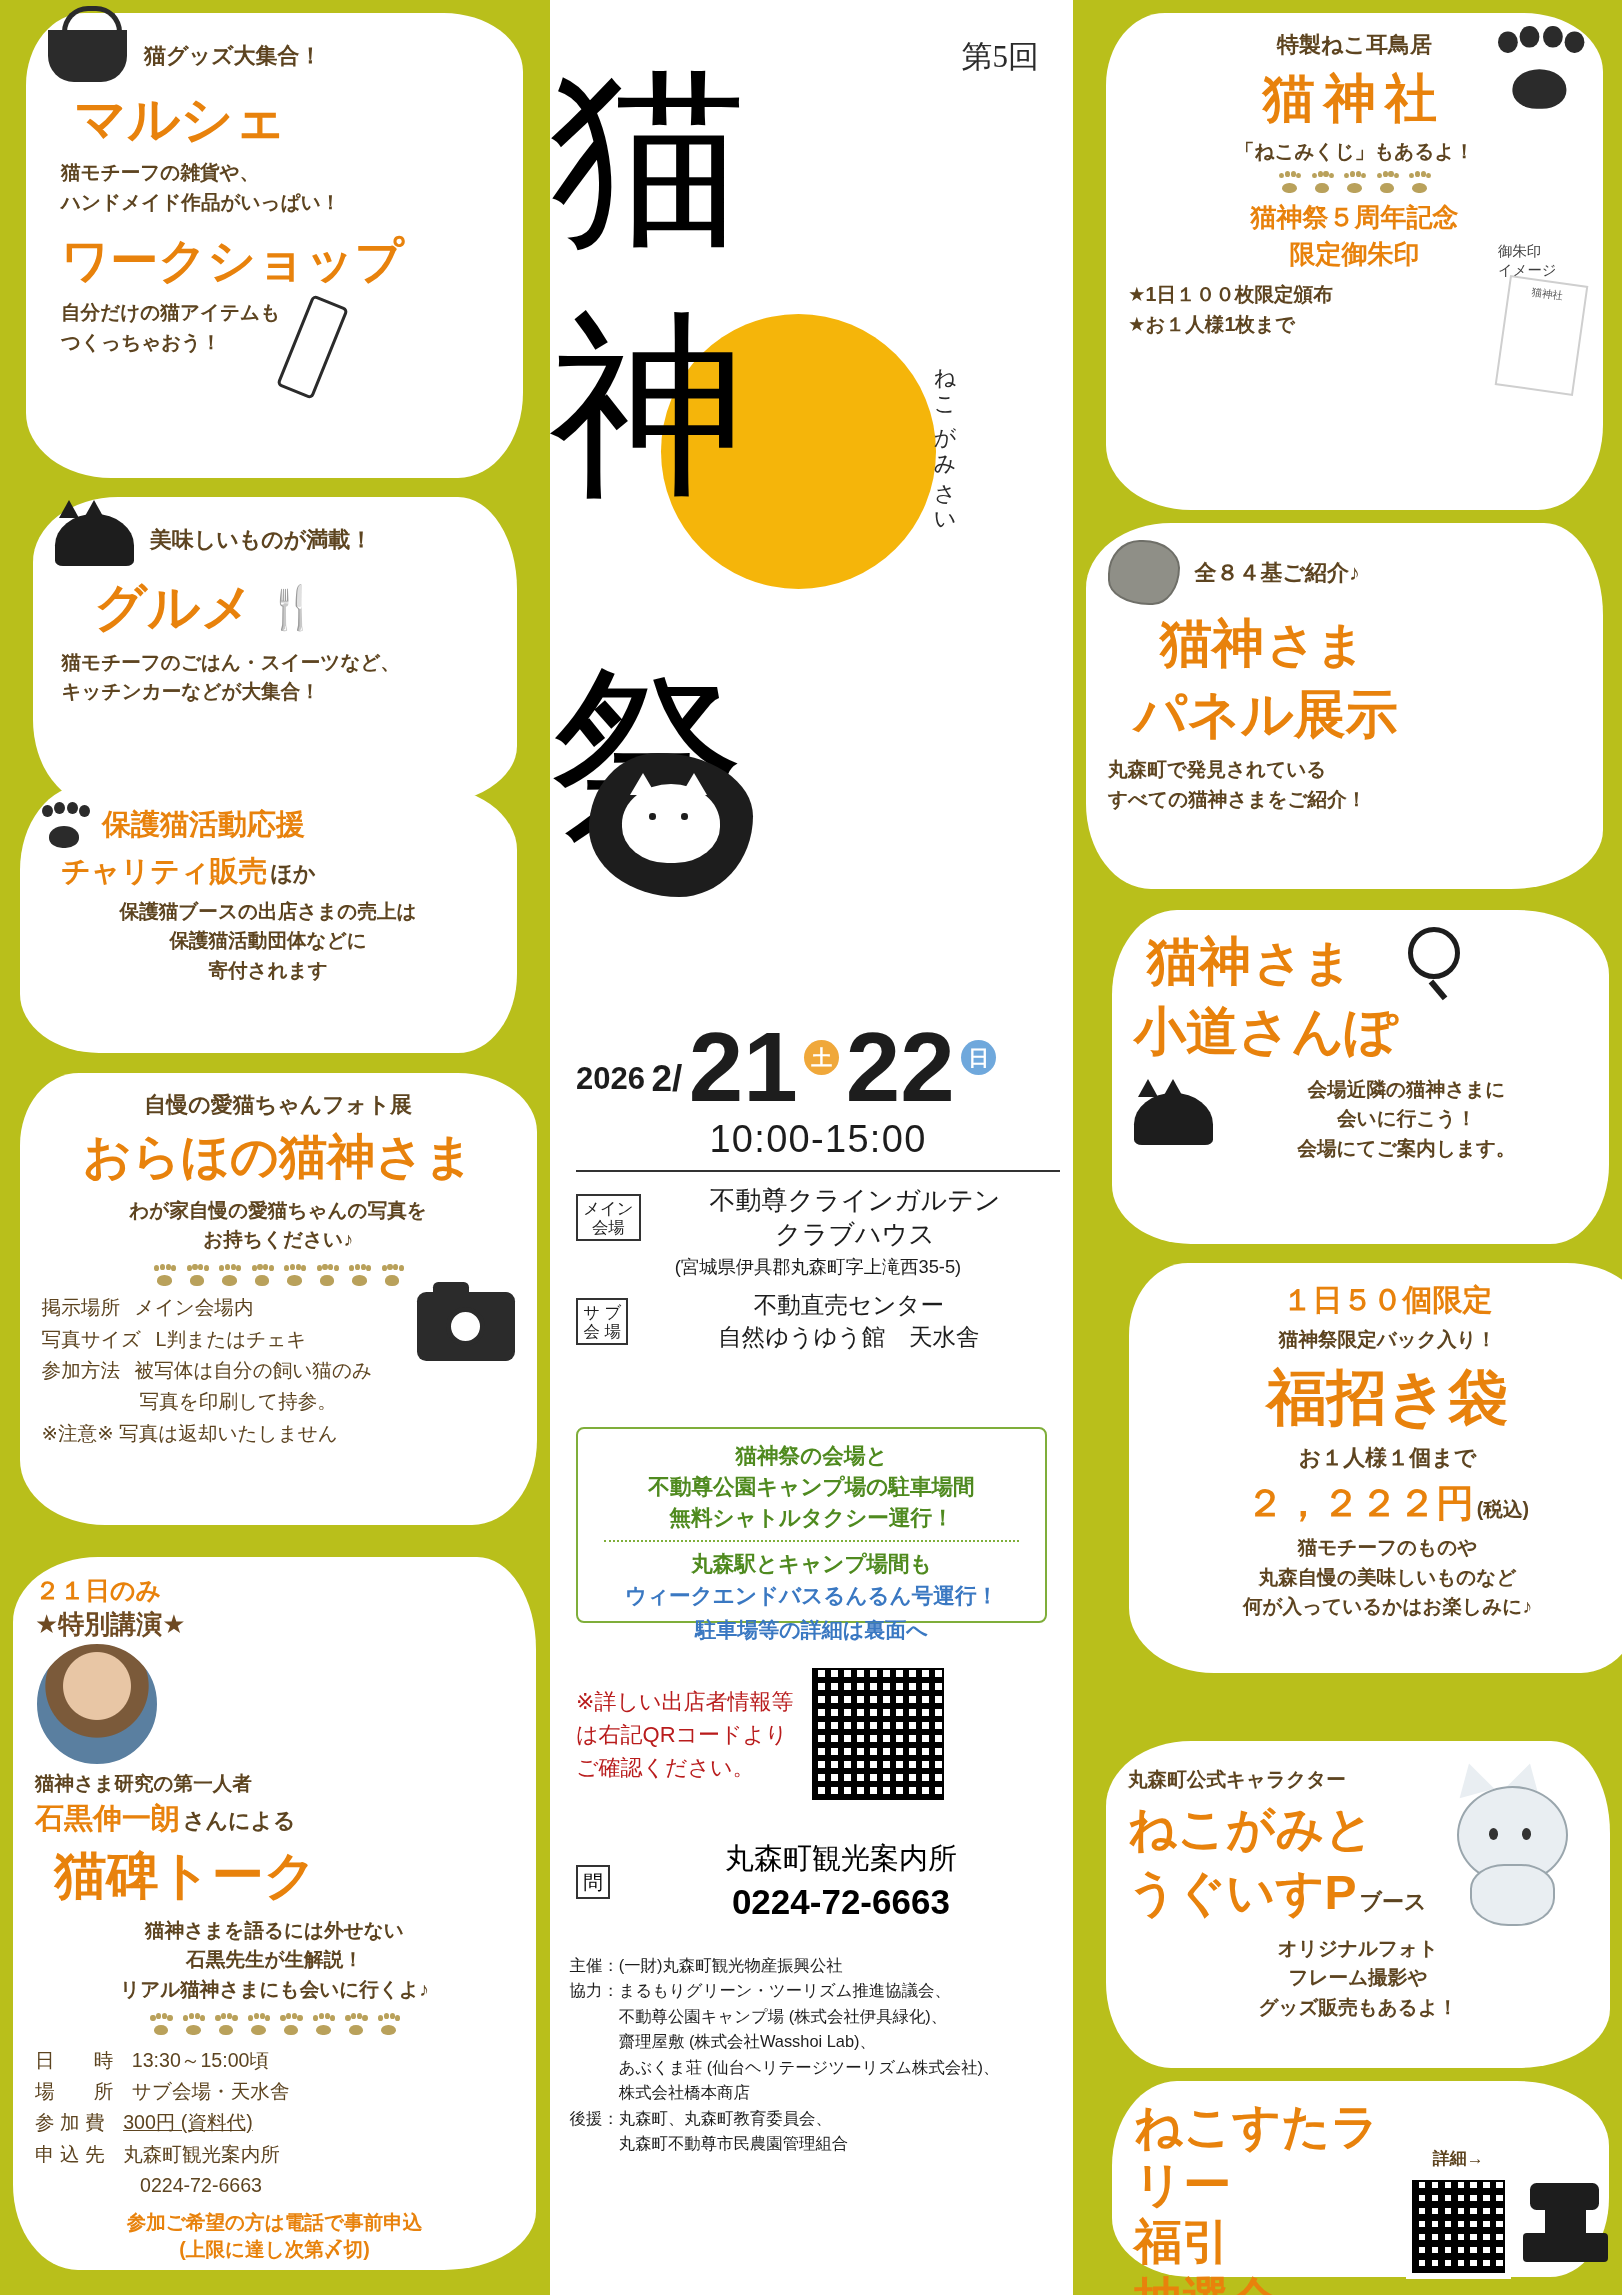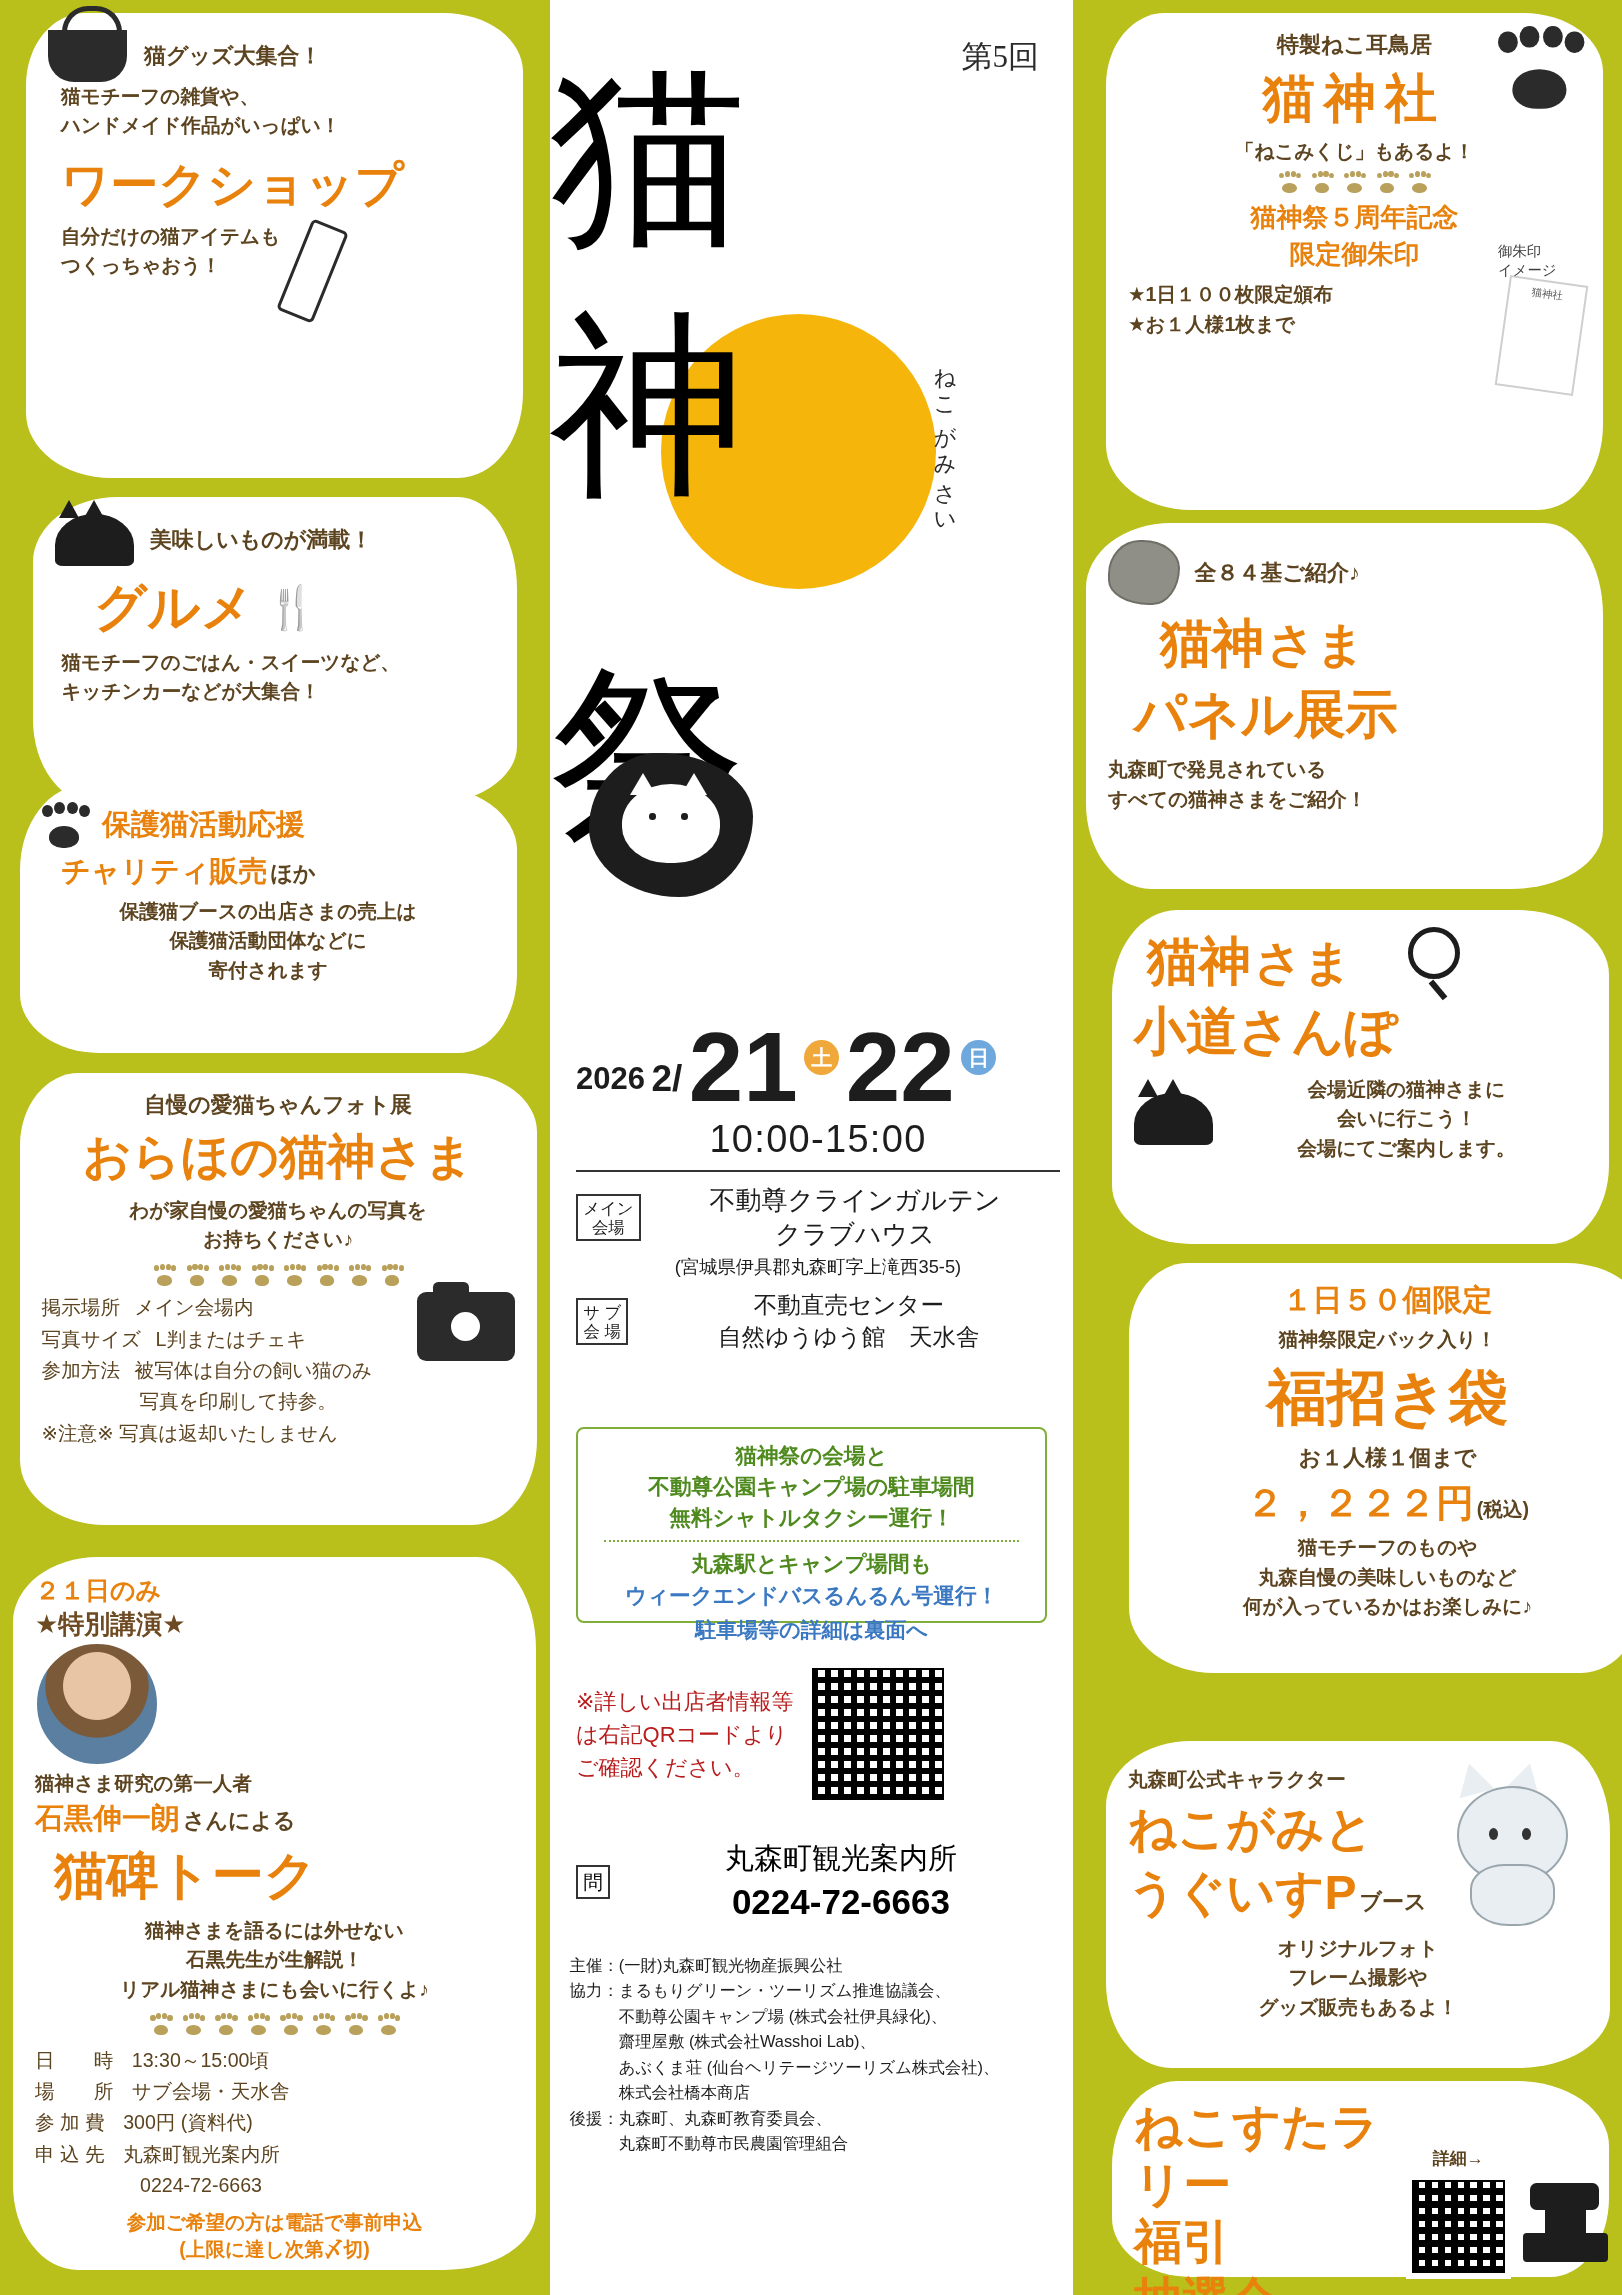--- a/index.html
+++ b/index.html
@@ -344,20 +344,21 @@
       </div>
     </div>
   </div>
 
   <div class="blob" id="blob-marche">
     <div class="pad">
       <div style="display:flex; align-items:center; gap:17px;">
         <div class="basket"></div>
         <div class="cap-lg">猫グッズ大集合！</div>
       </div>
+      <div class="big-org" style="margin:2.6px 0 3.9px 26px;">マルシェ</div>
       <div class="cap line" style="margin-left:13px;">
         <div>猫モチーフの雑貨や、</div>
         <div>ハンドメイド作品がいっぱい！</div>
       </div>
       <div class="mid-org" style="margin:11.8px 0 5.2px 13px;">ワークショップ</div>
       <div style="display:flex; align-items:flex-start; gap:13px;">
         <div class="cap line" style="margin-left:13px;">
           <div>自分だけの猫アイテムも</div>
           <div>つくっちゃおう！</div>
         </div>
@@ -580,21 +581,21 @@
         <div>
           <span>日　　時</span>
           <span style="margin-left:13px;">13:30～15:00頃</span>
         </div>
         <div>
           <span>場　　所</span>
           <span style="margin-left:13px;">サブ会場・天水舎</span>
         </div>
         <div>
           <span>参 加 費</span>
-          <span style="margin-left:13px;">300円 (資料代)</span>
+          <span style="margin-left:13px;text-decoration:underline;">300円 (資料代)</span>
         </div>
         <div>
           <span>申 込 先</span>
           <span style="margin-left:13px;">丸森町観光案内所</span>
         </div>
         <div style="margin-left:105px;">0224-72-6663</div>
       </div>
       <div class="center" style="color:#e8820c; font-size:19.6px; font-weight:bold; margin-top:7.9px;">
         <div>参加ご希望の方は電話で事前申込</div>
         <div>(上限に達し次第〆切)</div>

